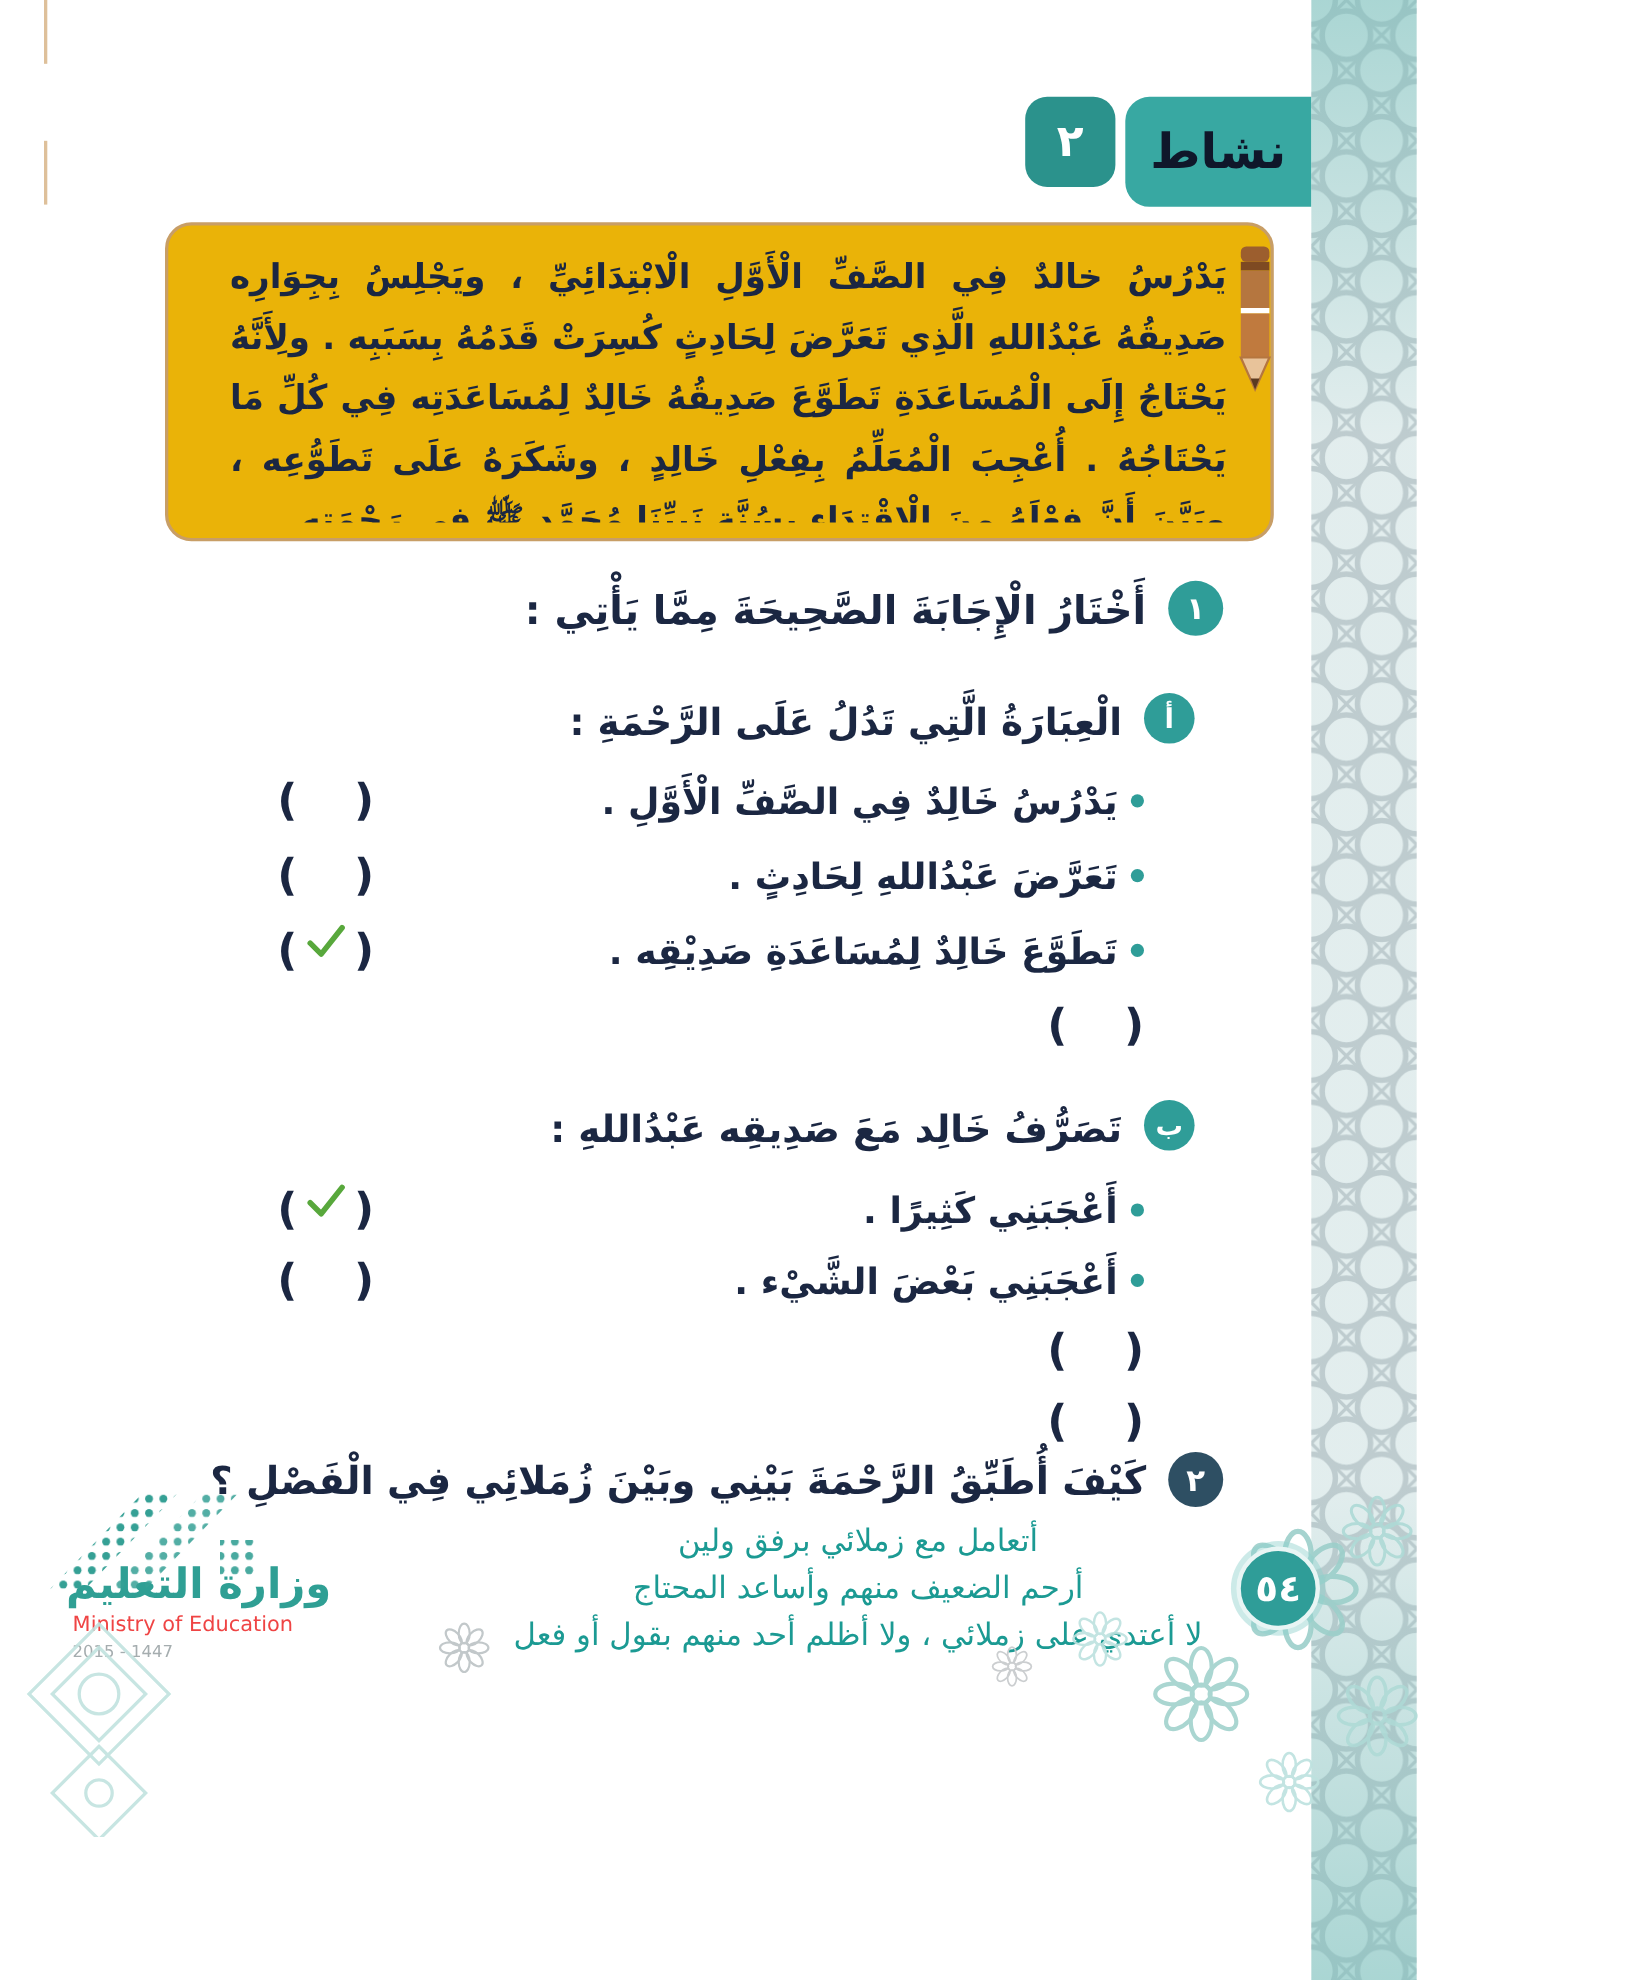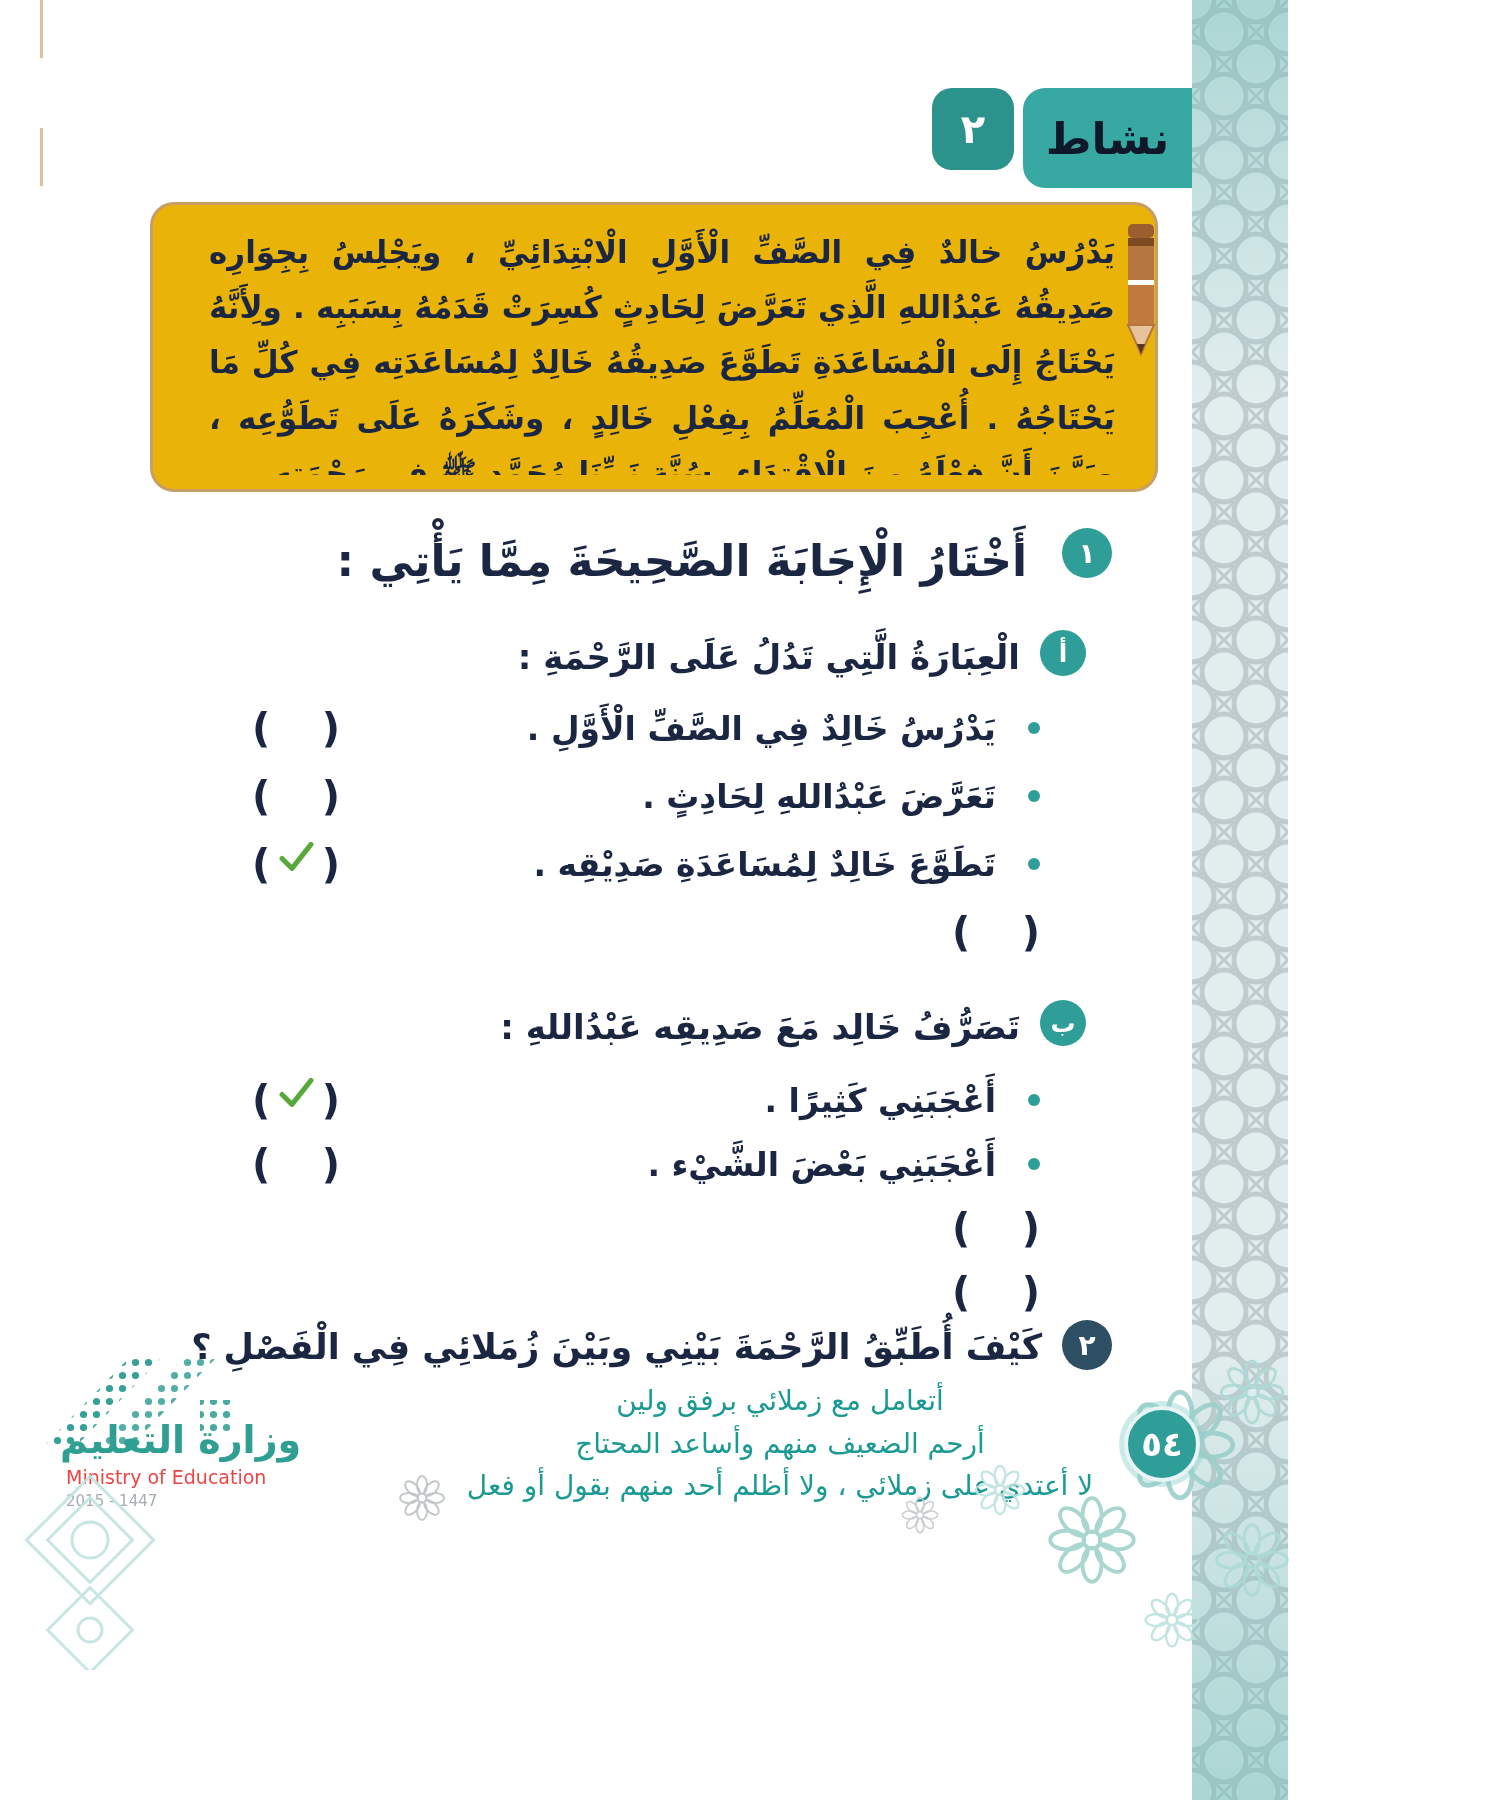--- a/index.html
+++ b/index.html
@@ -29,21 +29,21 @@
   
   .q-circle{position:absolute;width:50px;height:50px;border-radius:50%;background:#2f9d98;color:#fff;
         display:flex;align-items:center;justify-content:center;font-size:28px;font-weight:bold;z-index:2;}
   .q-circle.small{width:46px;height:46px;font-size:25px;}
   .q-circle.dark{background:#2e4f63;}
   .q-text{position:absolute;direction:rtl;text-align:right;font-weight:bold;color:#1b2742;white-space:nowrap;}
 
   
   .opt{position:absolute;left:252px;width:788px;height:56px;display:flex;justify-content:space-between;
        align-items:center;direction:rtl;}
-  .opt-main{display:flex;align-items:center;gap:32px;font-size:33px;font-weight:bold;color:#1b2742;white-space:nowrap;}
+  .opt-main{display:flex;align-items:center;gap:12px;font-size:33px;font-weight:bold;color:#1b2742;white-space:nowrap;}
   .dot{width:12px;height:12px;border-radius:50%;background:#2f9d98;flex:0 0 auto;}
   .parens{position:relative;display:flex;justify-content:space-between;width:88px;font-size:40px;
        font-weight:bold;color:#1b2742;direction:ltr;flex:0 0 auto;}
   .chk{position:absolute;left:50%;top:50%;transform:translate(-50%,-60%);}
 
   
   .ans{position:absolute;left:380px;width:800px;text-align:center;direction:rtl;font-size:28px;
        font-weight:normal;color:#1b9a93;white-space:nowrap;}
 
   
@@ -103,21 +103,21 @@
     <rect x="10" y="2" width="26" height="14" rx="5" fill="#9c5e2e"></rect>
     <rect x="10" y="16" width="26" height="8" fill="#7e4a22"></rect>
     <rect x="10" y="24" width="26" height="34" fill="#b5763f"></rect>
     <rect x="10" y="58" width="26" height="5" fill="#ffffff"></rect>
     <rect x="10" y="63" width="26" height="40" fill="#c07a3e"></rect>
     <polygon points="10,103 36,103 23,132" fill="#e8c39a" stroke="#b5763f" stroke-width="2"></polygon>
     <polygon points="19,122 27,122 23,132" fill="#5b3a21"></polygon>
   </svg>
 
   <div class="q-circle" style="left:1062px;top:528px;">١</div>
-  <div class="q-text" style="right:473px;top:535px;font-size:44px;">أَخْتَارُ الْإِجَابَةَ الصَّحِيحَةَ مِمَّا يَأْتِي :</div>
+  <div class="q-text" style="right:458px;top:535px;font-size:36px;">أَخْتَارُ الْإِجَابَةَ الصَّحِيحَةَ مِمَّا يَأْتِي :</div>
 
   <div class="q-circle small" style="left:1040px;top:630px;">أ</div>
   <div class="q-text" style="right:480px;top:637px;font-size:34px;">الْعِبَارَةُ الَّتِي تَدُلُ عَلَى الرَّحْمَةِ :</div>
 
   <div class="opt" style="top:700px;">
     <div class="opt-main">
       <span class="dot"></span>
       <span>يَدْرُسُ خَالِدٌ فِي الصَّفِّ الْأَوَّلِ .</span>
     </div>
     <div class="parens">

